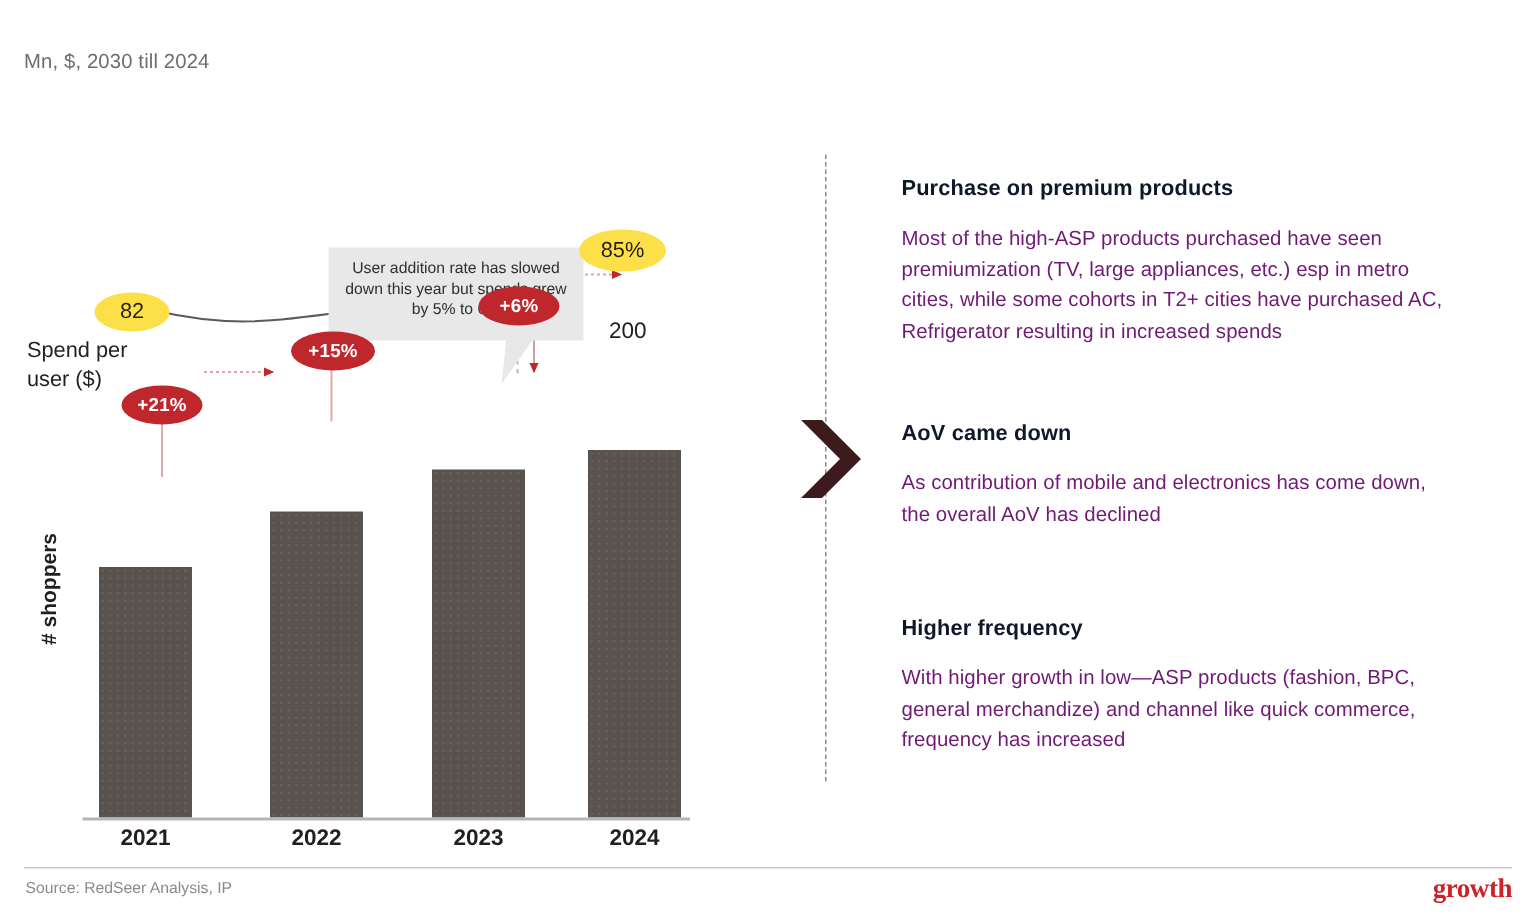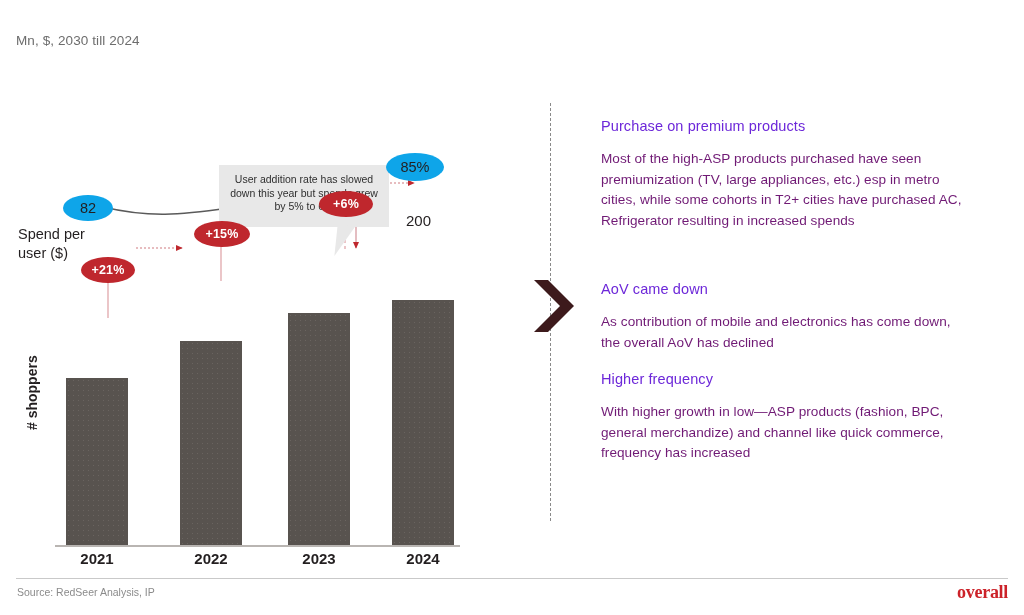--- a/index.html
+++ b/index.html
@@ -58,21 +58,21 @@
     position:absolute;
     border-radius:50%;
     background:#bf272d;
     color:#fff;font-size:12.5px;font-weight:bold;
     display:flex;align-items:center;justify-content:center;
     letter-spacing:.2px;
   }
   .bubble{
     position:absolute;
     border-radius:50%;
-    background:#0ea5e9;
+    background:#fde047;
     color:#231f20;font-size:14.5px;
     display:flex;align-items:center;justify-content:center;
   }
   .valtxt{
     position:absolute;font-size:15px;color:#231f20;
   }
 
   
   .callout{
     position:absolute;left:219px;top:105px;width:170px;height:62px;
@@ -94,21 +94,21 @@
   .divider{
     position:absolute;left:550px;top:103px;width:0;height:418px;
     border-left:1.5px dashed #8a8a8a;
   }
   .chevron{position:absolute;left:530px;top:278px;width:46px;height:56px;}
 
   
   .panel{position:absolute;left:601px;top:118px;width:372px;}
   .sec{margin-bottom:0;}
   .sec-h{
-    font-size:14.5px;font-weight:normal;color:#6d28d9;letter-spacing:.1px;
+    font-size:14.5px;font-weight:bold;color:#0f172a;letter-spacing:.1px;
   }
   .sec-b{
     font-size:13.6px;line-height:20.5px;color:#701a75;letter-spacing:.05px;
   }
 
   
   .foot-rule{
     position:absolute;left:16px;top:578px;width:992px;height:1px;background:#c9c9c9;
   }
   .foot-src{
@@ -194,23 +194,23 @@
     <div class="sec">
       <div class="sec-h">Purchase on premium products</div>
       <div class="sec-b" style="margin-top:15px;">Most of the high-ASP products purchased have seen premiumization (TV, large appliances, etc.) esp in metro cities, while some cohorts in T2+ cities have purchased AC, Refrigerator resulting in increased spends</div>
     </div>
 
     <div class="sec" style="margin-top:50px;">
       <div class="sec-h">AoV came down</div>
       <div class="sec-b" style="margin-top:15px;">As contribution of mobile and electronics has come down, the overall AoV has declined</div>
     </div>
 
-    <div class="sec" style="margin-top:18px;">
+    <div class="sec" style="margin-top:58px;">
       <div class="sec-h">Higher frequency</div>
       <div class="sec-b" style="margin-top:15px;">With higher growth in low—ASP products (fashion, BPC, general merchandize) and channel like quick commerce, frequency has increased</div>
     </div>
   </div>
 
   <div class="foot-rule"></div>
   <div class="foot-src">Source: RedSeer Analysis, IP</div>
-  <div class="foot-logo">overall</div>
+  <div class="foot-logo">growth</div>
 
 </div>
 
 </body></html>

